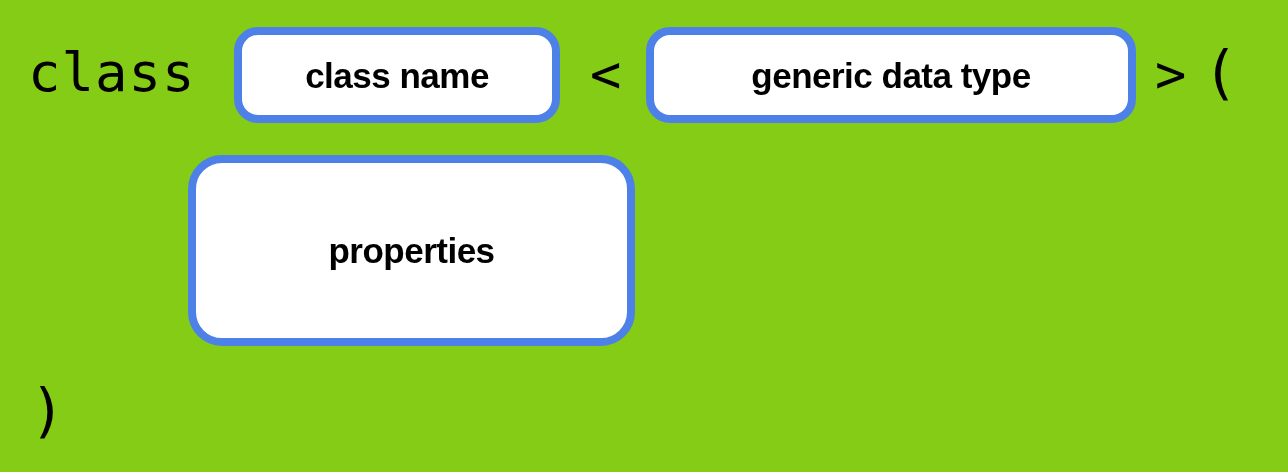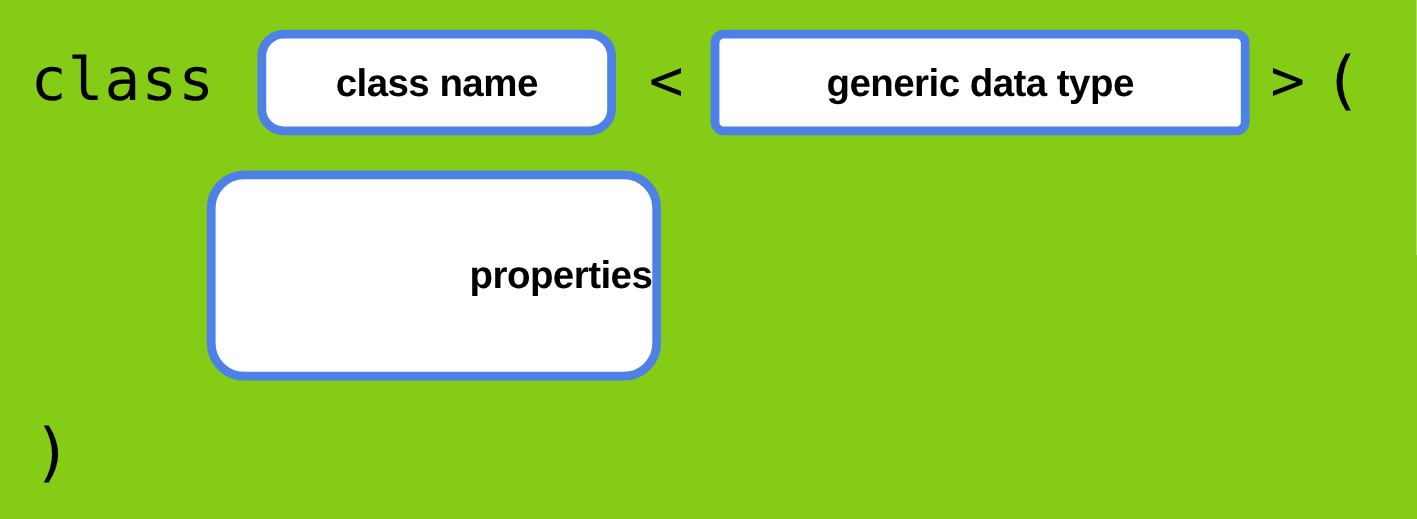--- a/index.html
+++ b/index.html
@@ -87,31 +87,30 @@
     border-radius: 24px;
     text-align: right;
   }
   #slot-class-name .slot-label { font-size: 35px; letter-spacing: -0.5px; }
 
   #slot-generic-type {
     left: 646px;
     top: 27px;
     width: 490px;
     height: 96px;
-    border-radius: 12px;
+    border-radius: 24px;
   }
   #slot-generic-type .slot-label { font-size: 35px; letter-spacing: -0.5px; }
 
   #slot-properties {
     left: 188px;
     top: 155px;
-    width: 413px;
+    width: 447px;
     height: 191px;
     border-radius: 34px;
-    justify-content: flex-end;
   }
   #slot-properties .slot-label { font-size: 35px; letter-spacing: -0.5px; }
 </style>
 </head>
 <body>
 
 <div id="canvas" style="background: #84cc16;">
 
   <span class="code-token" id="tok-class" style="color: rgb(0, 0, 0);">class</span>
 

